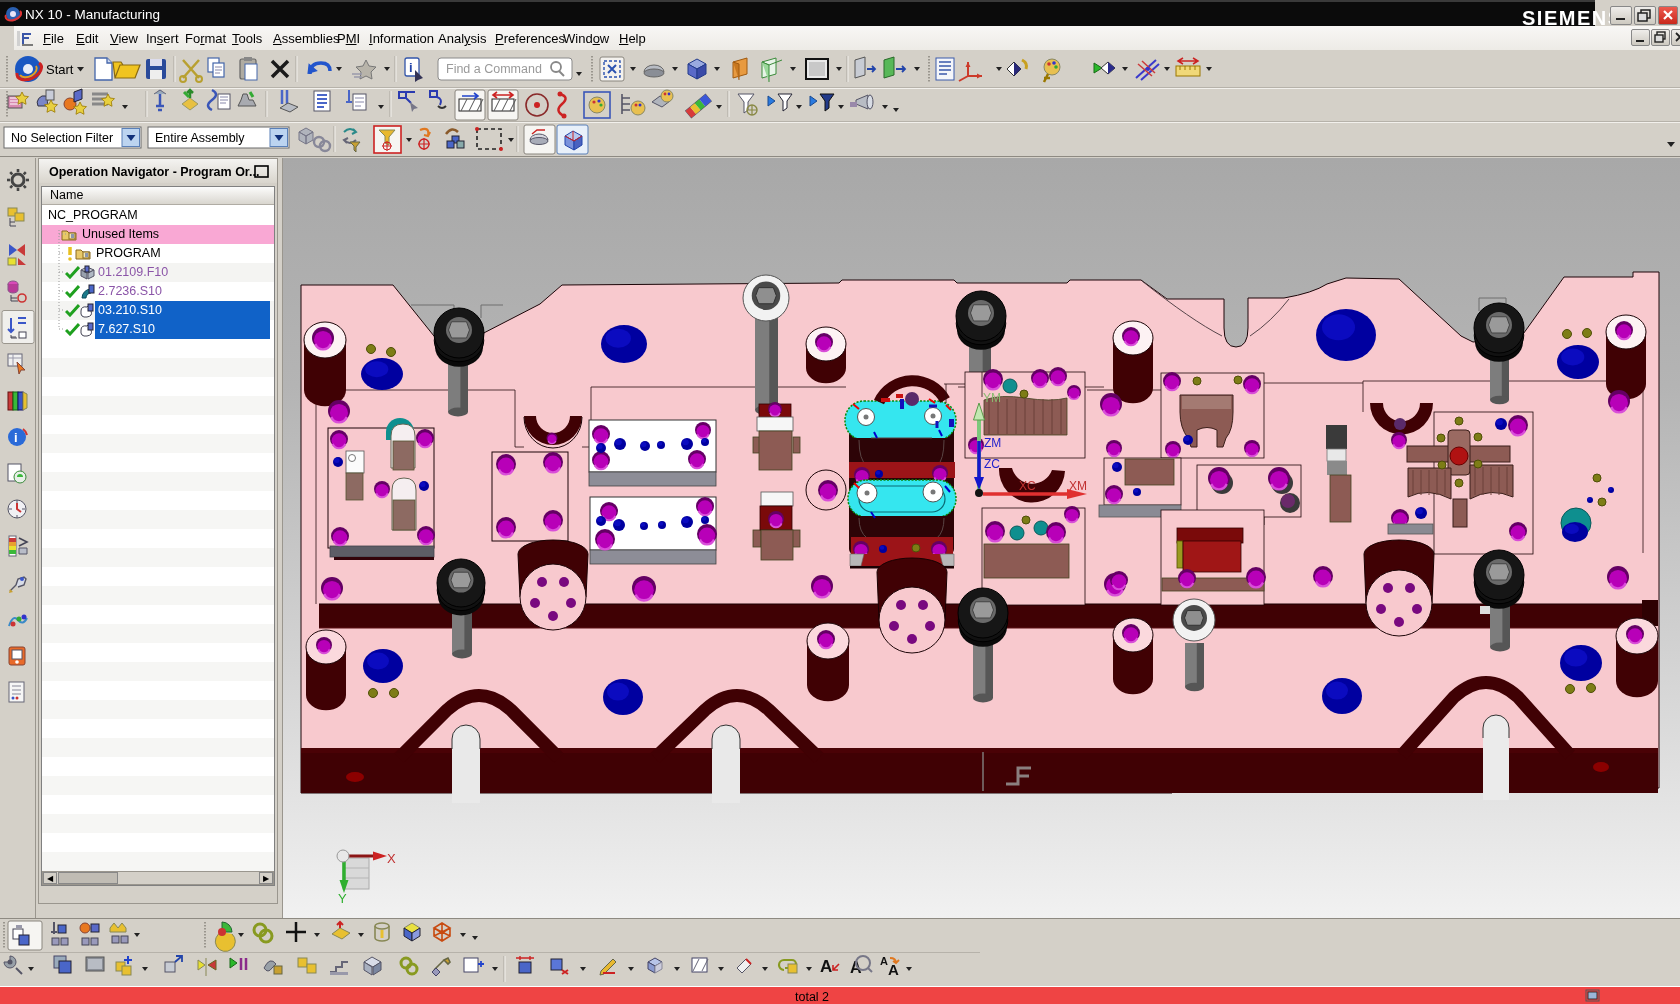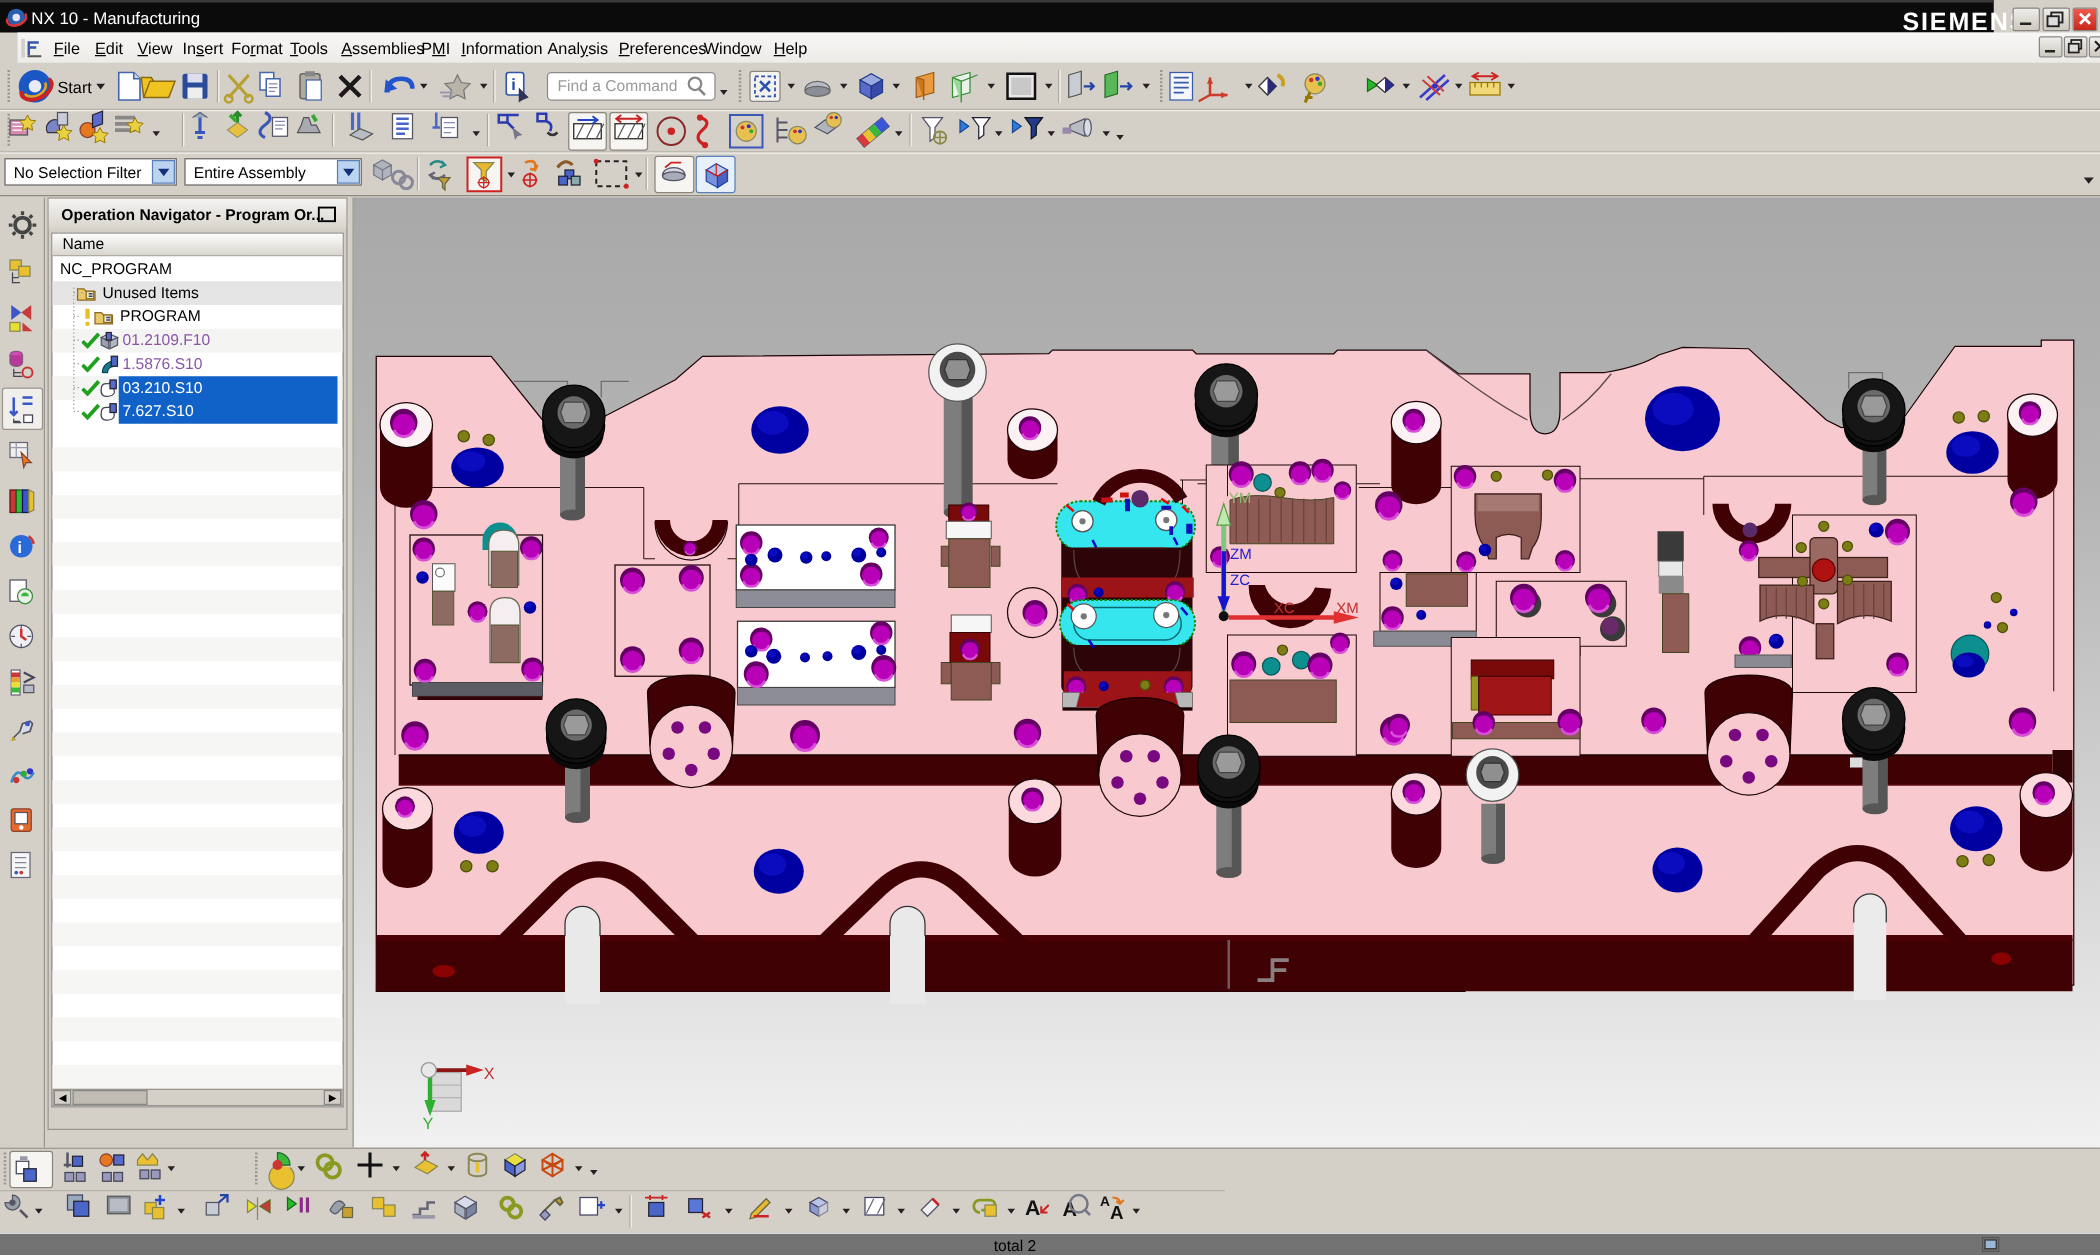--- a/index.html
+++ b/index.html
@@ -10,21 +10,21 @@
 .wbtn{position:absolute;top:4px;width:22px;height:19px;background:linear-gradient(#efedea,#cdc9c0);border:1px solid #888;border-radius:2px}
 #menubar{position:absolute;left:14px;top:26px;width:1680px;height:41px;background:linear-gradient(#f8f7f5,#e6e3dc);border-bottom:1px solid #b9b5ad}
 #menubar span.mi{position:absolute;top:5px;font-size:13px;color:#000}
 #main{position:absolute;left:0;top:158px;width:1680px;height:760px;background:#d4d0c8}
 #viewport{position:absolute;left:282px;top:0;width:1398px;height:760px;background:linear-gradient(#a8a8a8 0%,#b4b4b4 30%,#d8d8d8 72%,#f1f1f1 100%);border-left:1px solid #9a968e}
 #panel{position:absolute;left:38px;top:0;width:240px;height:746px;background:#d4d0c8;border:1px solid #9a968e}
 #ptitle{position:absolute;left:0;top:0;width:238px;height:24px;background:linear-gradient(#f4f3f1,#d9d5cd);font-size:12.5px;font-weight:bold;padding:6px 0 0 10px}
 #ptree{position:absolute;left:2px;top:27px;width:234px;height:700px;background:#fff;border:1px solid #808080}
 #phead{position:absolute;left:0;top:0;width:232px;height:18px;background:linear-gradient(#fcfcfb,#d9d6cf);border-bottom:1px solid #b0aca4;font-size:12.5px;padding:1px 0 0 8px}
 .trow{position:absolute;left:0;width:232px;height:19px;font-size:12.5px;white-space:nowrap}
-#statusbar{position:absolute;left:0;top:986px;width:1680px;height:18px;background:#737373;border-top:1px solid #fff;font-size:12.5px}
+#statusbar{position:absolute;left:0;top:986px;width:1680px;height:18px;background:#ef4444;border-top:1px solid #fff;font-size:12.5px}
 svg{display:block}
 .abs{position:absolute}
 </style>
 </head>
 <body>
 <div id="titlebar">
   <svg class="abs" style="left:4px;top:3px" width="18" height="18" viewBox="0 0 18 18">
       <circle cx="9" cy="9" r="7" fill="#2a5fb0"></circle>
       <path d="M2 10 A8 5 -20 1 0 16 6" fill="none" stroke="#d33" stroke-width="2"></path>
       <circle cx="9" cy="9" r="3" fill="#e8e4f8"></circle>
@@ -1033,21 +1033,21 @@
   <div id="panel">
     <div id="ptitle">Operation Navigator - Program Or...<svg class="abs" style="right:8px;top:6px" width="15" height="13">
           <rect x="1" y="1" width="13" height="11" fill="none" stroke="#000" stroke-width="1.6"></rect>
         </svg></div>
     <div id="ptree">
       <div id="phead">Name</div>
       <div id="rows">
 <div class="trow" style="top:19px;padding-left:18px;">
             <span style="position:absolute;left:6px;top:2px">NC_PROGRAM</span>
           </div>
-          <div class="trow" style="top:38px;background:#e5e5e5;">
+          <div class="trow" style="top:38px;background:#f9a8d4;">
             <svg class="abs" style="left:19px;top:3px" width="16" height="13">
               <path d="M1 12 V3 h5 l2 2 h7 v7 Z" fill="#e8c868" stroke="#8a6a20"></path>
               <rect x="8" y="5" width="6" height="6" fill="#f6e8b0" stroke="#8a6a20"></rect>
               <path d="M10 7 h3 m-3 2 h3" stroke="#2244aa" stroke-width="1.2"></path>
             </svg>
             <span style="position:absolute;left:40px;top:2px">Unused Items</span>
           </div>
           <div class="trow" style="top:57px;">
             <svg class="abs" style="left:24px;top:2px" width="8" height="15">
               <circle cx="4" cy="13" r="1.8" fill="#e8c020"></circle>
@@ -1073,21 +1073,21 @@
             <span style="position:absolute;left:56px;top:2px;color:#8b55a8">01.2109.F10</span>
           </div>
           <div class="trow" style="top:95px;">
             <svg class="abs" style="left:23px;top:3px" width="15" height="13">
               <path d="M1 7 L5 11 L14 1" fill="none" stroke="#1fa01f" stroke-width="3"></path>
             </svg>
             <svg class="abs" style="left:37px;top:2px" width="16" height="15">
               <path d="M3 14 a9 9 0 0 1 9 -9 l0 4 a5 5 0 0 0 -5 5 Z" fill="#1a7a8a" stroke="#0a4a5a"></path>
               <rect x="10" y="1" width="5" height="8" fill="#4a66c8" stroke="#223"></rect>
             </svg>
-            <span style="position:absolute;left:56px;top:2px;color:#8b55a8">1.5876.S10</span>
+            <span style="position:absolute;left:56px;top:2px;color:#8b55a8">2.7236.S10</span>
           </div>
           <div class="trow" style="top:114px;background:#f4f4f2;">
             <svg class="abs" style="left:23px;top:3px" width="15" height="13">
               <path d="M1 7 L5 11 L14 1" fill="none" stroke="#1fa01f" stroke-width="3"></path>
             </svg>
             <svg class="abs" style="left:37px;top:2px" width="17" height="15">
               <path d="M2 8 q0 -5 6 -4 l2 -2 4 4 -2 2 q2 5 -4 6 q-7 1 -6 -6" fill="#fff" stroke="#445"></path>
               <rect x="9" y="1" width="5" height="7" fill="#5a6ac8" stroke="#223"></rect>
             </svg>
             <div style="position:absolute;left:53px;top:0;width:175px;height:19px;background:#1062c8"></div>

